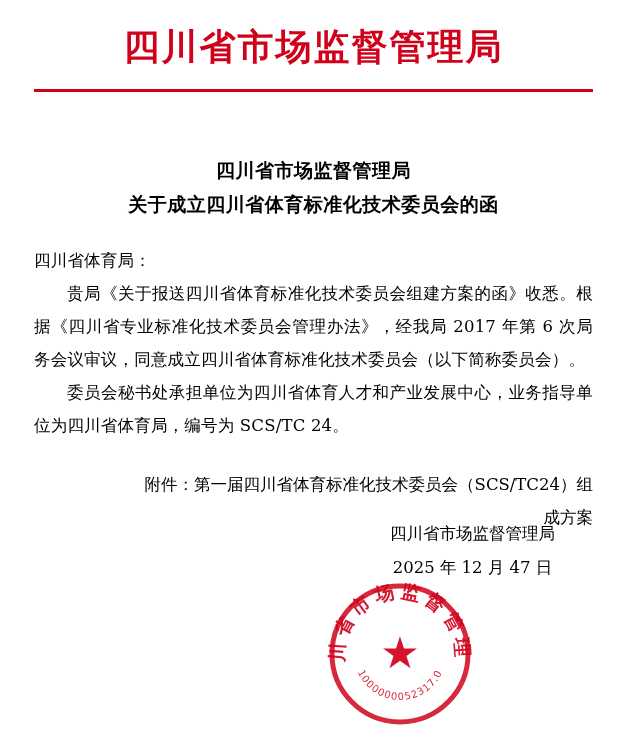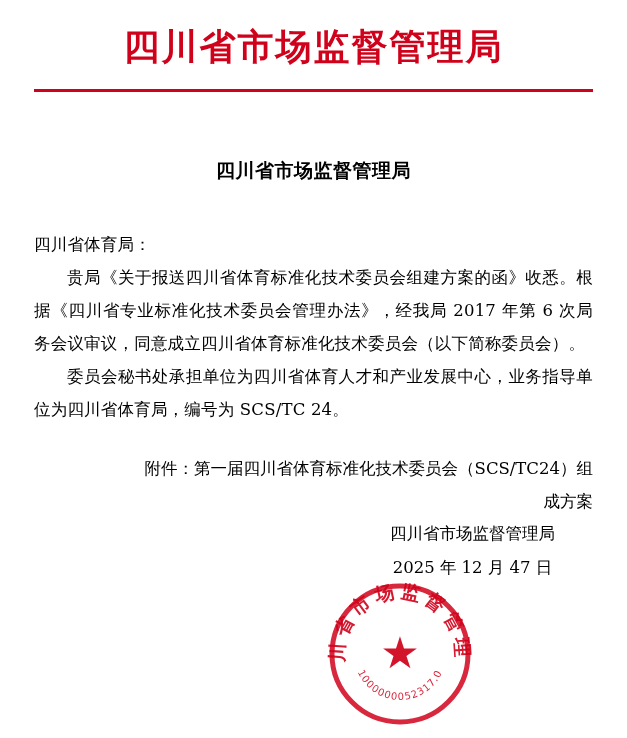--- a/index.html
+++ b/index.html
@@ -45,21 +45,21 @@
     margin-top: 62px;
     font-weight: bold;
     font-size: 19px;
     line-height: 1.75;
     letter-spacing: 0.5px;
   }
   .doc-title div {
     white-space: nowrap;
   }
   .body-text {
-    margin-top: 40px;
+    margin-top: 23px;
     font-size: 16.5px;
     line-height: 2.0;
     letter-spacing: 0.2px;
     text-align: justify;
   }
   .p-salutation {
     margin: 0;
   }
   .p-indent {
     margin: 0;
@@ -106,20 +106,21 @@
 
 <div class="page">
 
   <div class="letterhead">
     <div class="letterhead-title">四川省市场监督管理局</div>
     <div class="letterhead-rule"></div>
   </div>
 
   <div class="doc-title">
     <div>四川省市场监督管理局</div>
+    <div>关于成立四川省体育标准化技术委员会的函</div>
   </div>
 
   <div class="body-text">
     <p class="p-salutation">四川省体育局：</p>
     <p class="p-indent">贵局《关于报送四川省体育标准化技术委员会组建方案的函》收悉。根据《四川省专业标准化技术委员会管理办法》，经我局 2017 年第 6 次局务会议审议，同意成立四川省体育标准化技术委员会（以下简称委员会）。</p>
     <p class="p-indent">委员会秘书处承担单位为四川省体育人才和产业发展中心，业务指导单位为四川省体育局，编号为 SCS/TC 24。</p>
   </div>
 
   <div class="attachment">
     <span>附件：第一届四川省体育标准化技术委员会（SCS/TC24）组</span>

